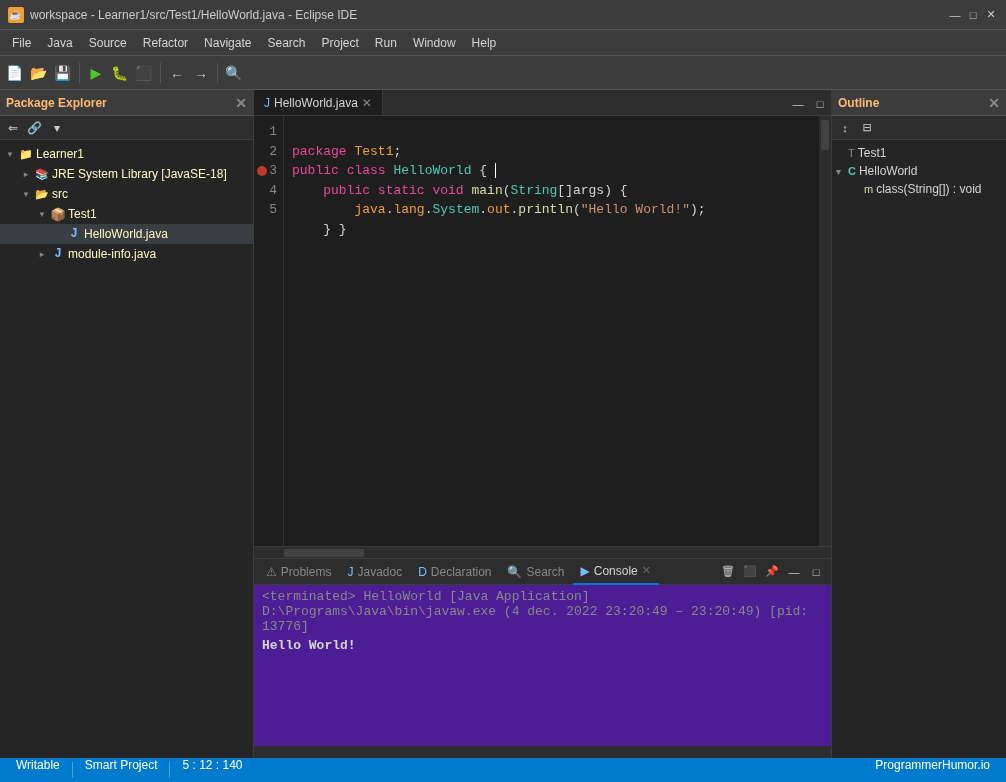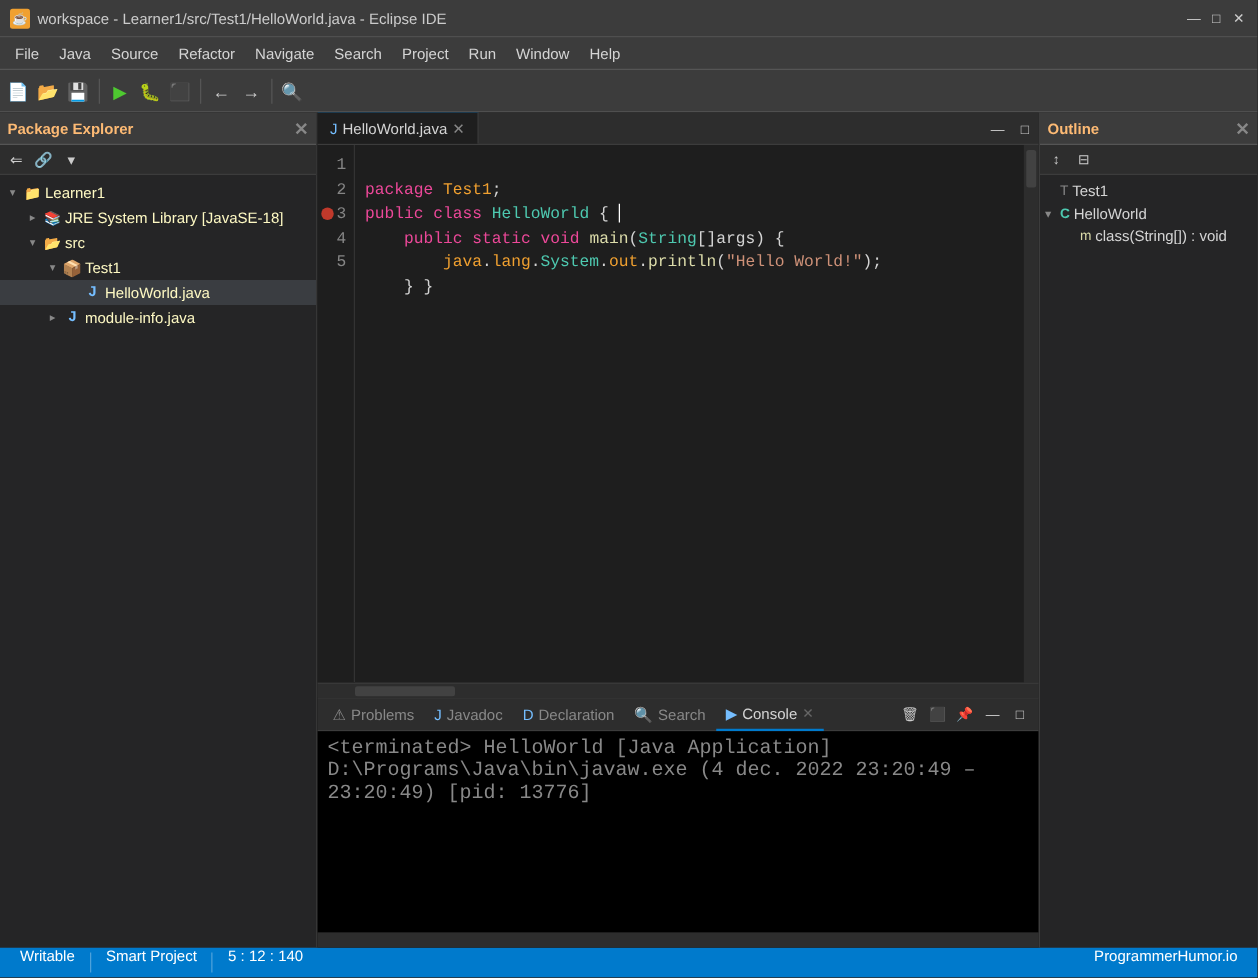--- a/index.html
+++ b/index.html
@@ -289,24 +289,24 @@
     .bottom-tab.active {
       color: #d4d4d4;
       border-bottom: 2px solid #007acc;
     }
     .bottom-tab .tab-close-small {
       font-size: 11px;
       color: #666;
     }
     #console-content {
       flex: 1;
-      background: #000000;
+      background: #4c1d95;
       padding: 4px 8px;
       font-family: 'Courier New', Consolas, monospace;
-      font-size: 16px;
+      font-size: 13px;
       overflow: auto;
     }
     .console-terminated { color: #888; }
     .console-output { color: #d4d4d4; }
 
     
     #outline-panel {
       width: 175px;
       background: #252526;
       border-left: 1px solid #3c3c3c;
@@ -543,20 +543,21 @@
         <div style="flex:1;"></div>
         <button class="tb-btn" title="Clear" style="font-size:11px;">🗑</button>
         <button class="tb-btn" title="Stop" style="color:#888;font-size:11px;">⬛</button>
         <button class="tb-btn" title="Pin" style="font-size:11px;">📌</button>
         <button class="tb-btn" style="font-size:11px;">—</button>
         <button class="tb-btn" style="font-size:11px;">□</button>
       </div>
 
       <div id="console-content">
         <div class="console-terminated">&lt;terminated&gt; HelloWorld [Java Application] D:\Programs\Java\bin\javaw.exe (4 dec. 2022 23:20:49 – 23:20:49) [pid: 13776]</div>
+        <div class="console-output" style="font-weight: bold; margin-top: 4px;">Hello World!</div>
       </div>
 
       <div id="bottom-hscroll"></div>
 
     </div>
 
   </div>
 
   <div id="outline-panel">
     <div class="panel-header">

